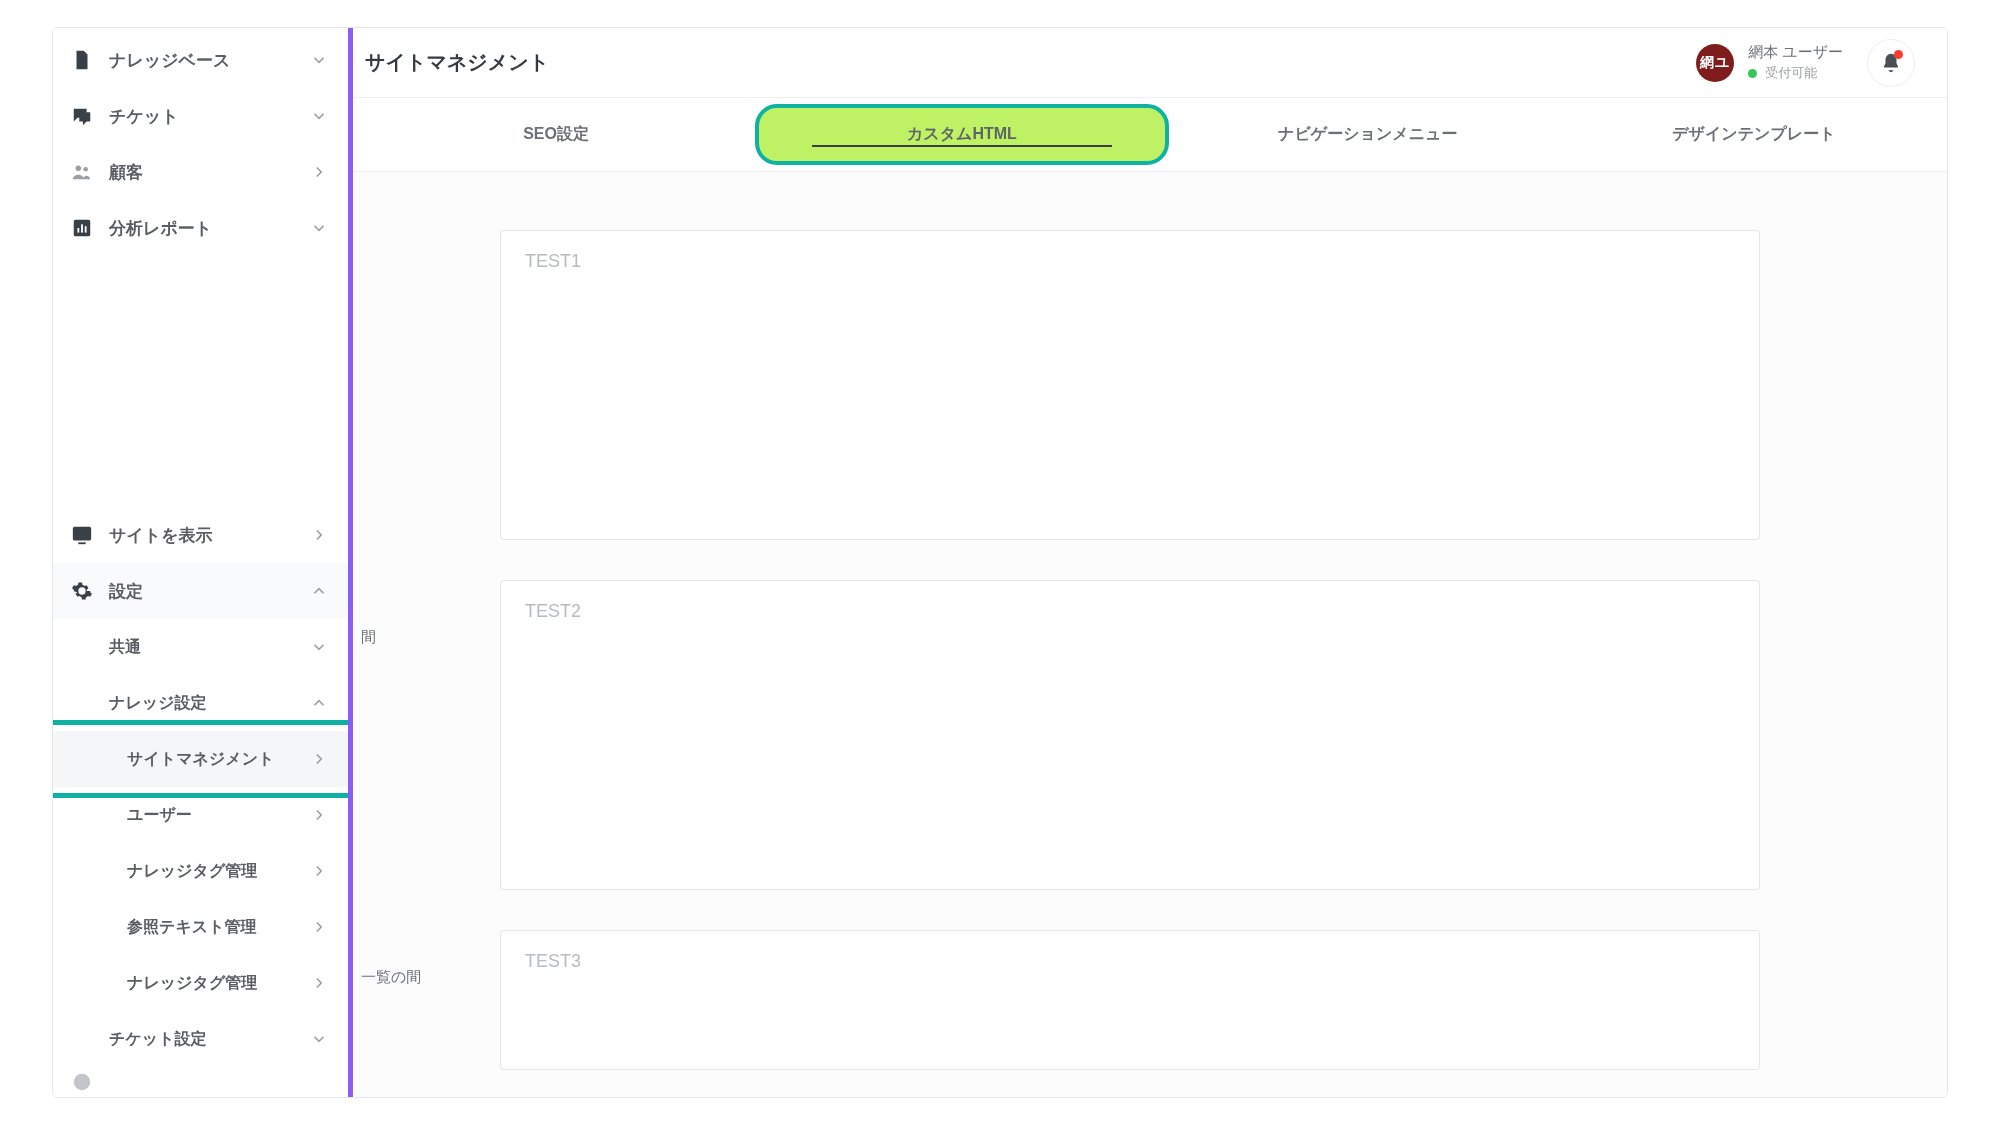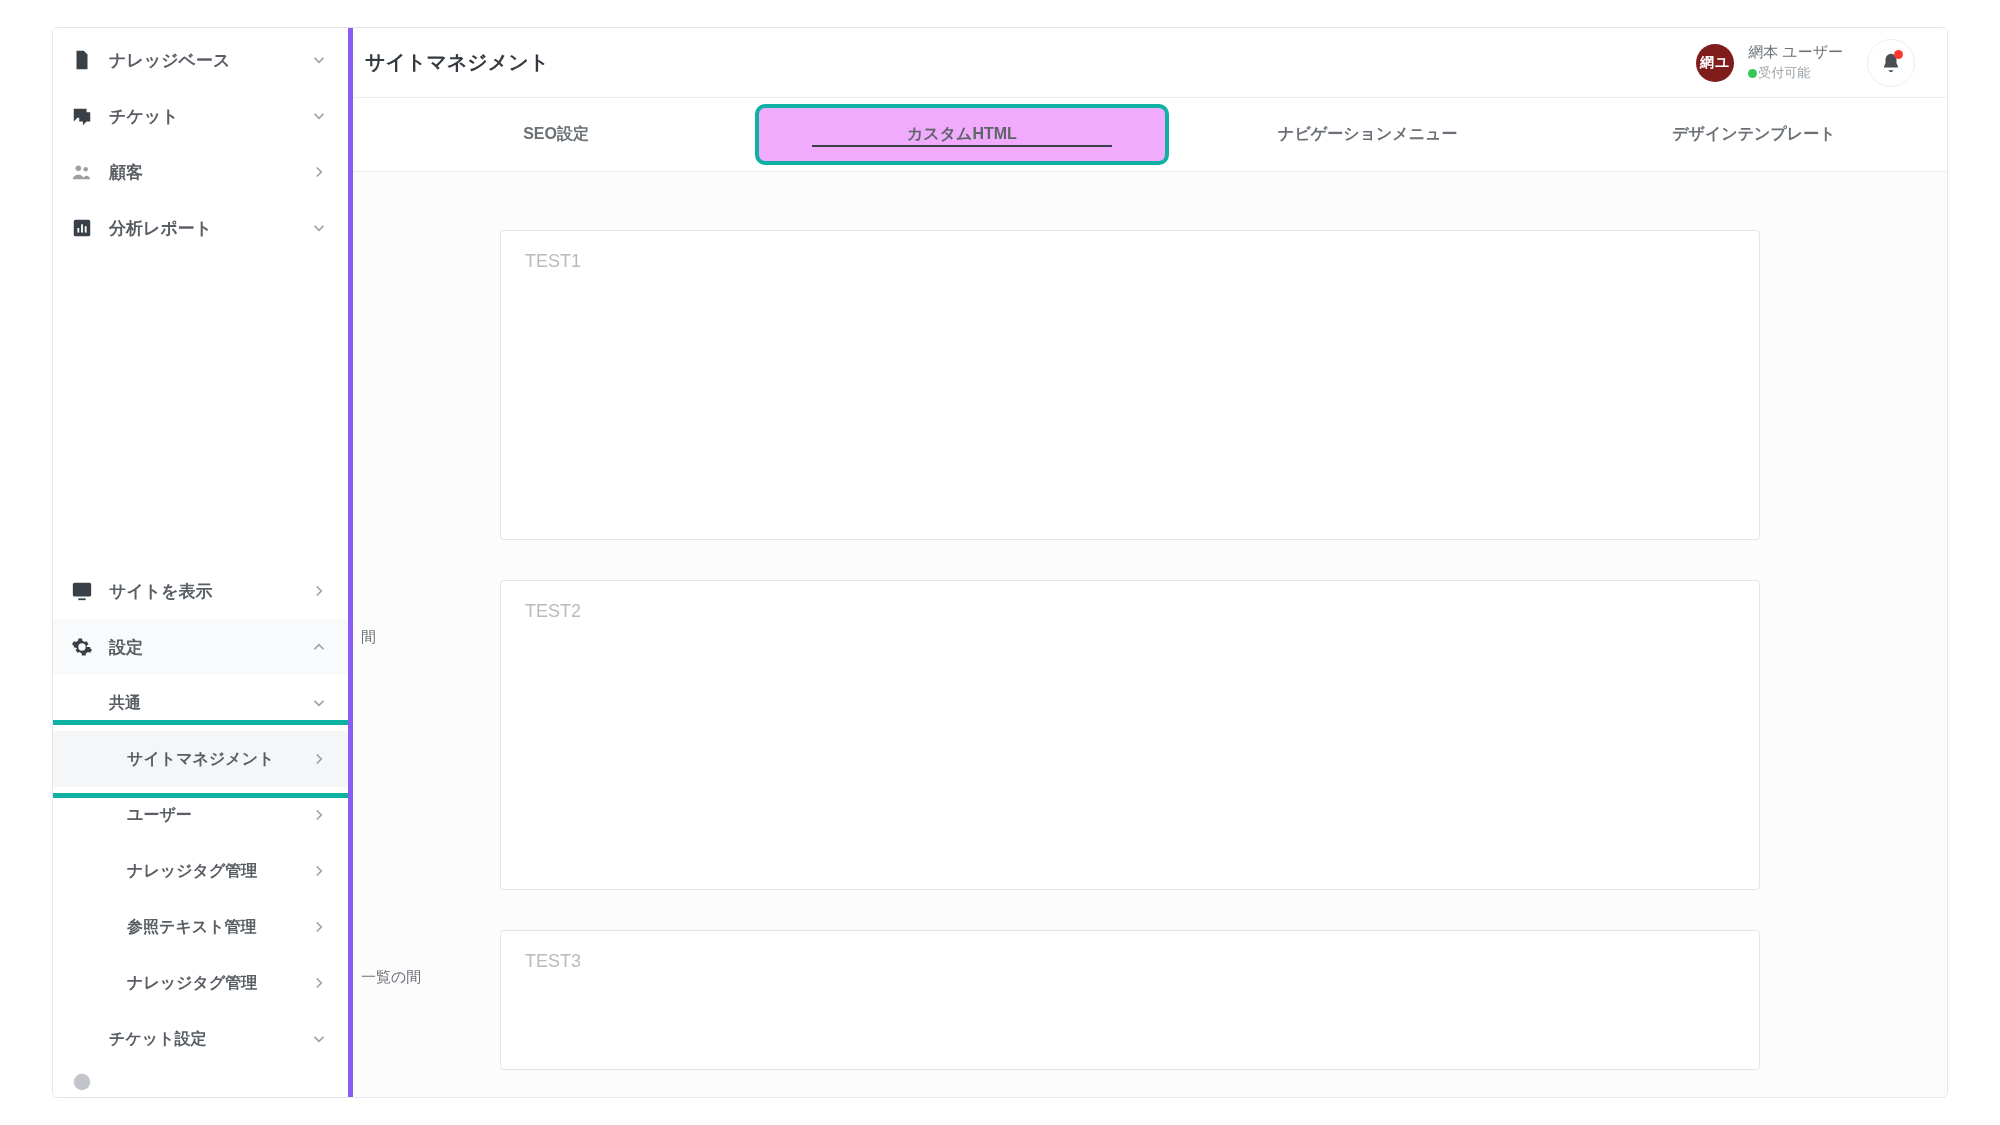--- a/index.html
+++ b/index.html
@@ -53,21 +53,21 @@
     border-radius: 50%;
     background: #7f1d1d;
     color: #fff;
     display: flex; align-items: center; justify-content: center;
     font-size: 14px;
     font-weight: 600;
     letter-spacing: 1px;
   }
   .user-text { display: flex; flex-direction: column; gap: 2px; }
   .user-name { font-size: 15px; color: #6b7076; font-weight: 500; }
-  .user-status { font-size: 13px; color: #9aa0a6; display: flex; align-items: center; gap: 1px; }
+  .user-status { font-size: 13px; color: #9aa0a6; display: flex; align-items: center; gap: 8px; }
   .status-dot { width: 9px; height: 9px; border-radius: 50%; background: #34c759; display: inline-block; }
   .bell-wrap {
     width: 48px; height: 48px;
     border-radius: 50%;
     border: 1px solid #eceef0;
     display: flex; align-items: center; justify-content: center;
     position: relative;
   }
   .bell-wrap svg { width: 22px; height: 22px; fill: #4a4f55; }
   .bell-badge {
@@ -104,22 +104,22 @@
     position: absolute;
     bottom: 14px;
     left: 50%;
     transform: translateX(-50%);
     width: 300px;
     height: 2px;
     background: #3a4047;
   }
   .tab-highlight {
     border: 4px solid #0fb1a2;
-    border-radius: 10px;
-    background: #f0abfc;
+    border-radius: 22px;
+    background: #bef264;
     margin: 6px 6px;
     flex: 1.05;
   }
 
   
   .main {
     position: absolute;
     top: 144px; left: 0; right: 0; bottom: 0;
     background: #fcfcfd;
     overflow-y: auto;
@@ -321,20 +321,26 @@
               <polyline points="6 15 12 9 18 15"></polyline>
             </svg>
         </div>
 
         <div class="nav-item sub">
           <span>共通</span>
           <svg class="chev" viewBox="0 0 24 24">
               <polyline points="6 9 12 15 18 9"></polyline>
             </svg>
         </div>
+        <div class="nav-item sub">
+          <span>ナレッジ設定</span>
+          <svg class="chev" viewBox="0 0 24 24">
+              <polyline points="6 15 12 9 18 15"></polyline>
+            </svg>
+        </div>
 
         <div class="sub-wrap">
           <div class="sidebar-highlight" style="top:-11px"></div>
           <div class="nav-item subsub active">
             <span>サイトマネジメント</span>
             <svg class="chev" viewBox="0 0 24 24">
                 <polyline points="9 6 15 12 9 18"></polyline>
               </svg>
           </div>
           <div class="nav-item subsub">

